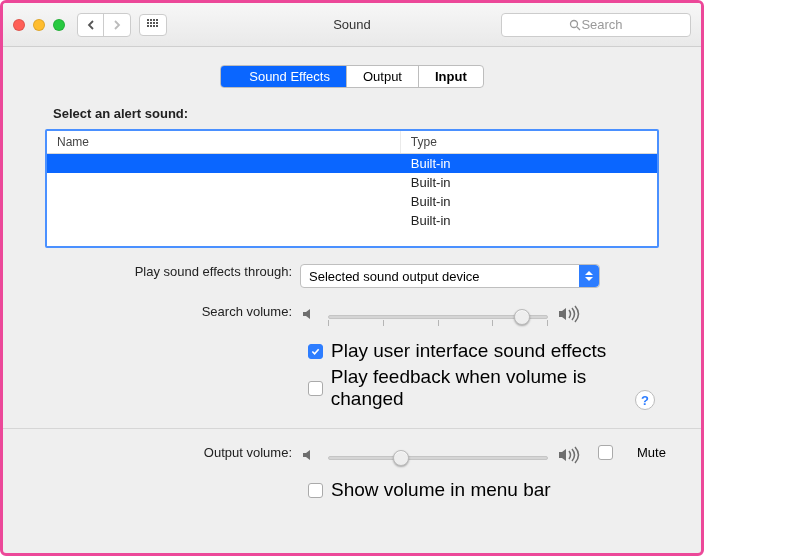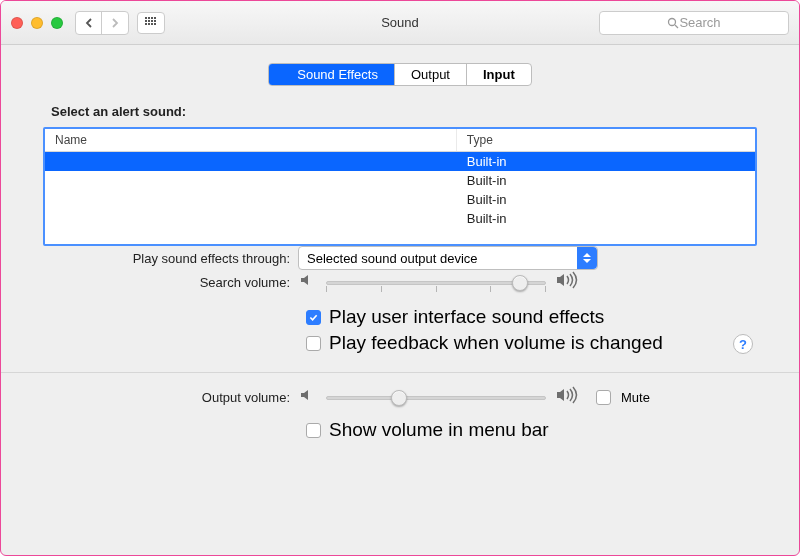--- a/index.html
+++ b/index.html
@@ -1,17 +1,17 @@
 <!DOCTYPE html>
 <html><head>
 <meta charset="utf-8">
 <style>
   * { box-sizing: border-box; font-family: -apple-system, BlinkMacSystemFont, "Helvetica Neue", Arial, sans-serif; }
   html,body { margin:0; padding:0; width:800px; height:556px; background:#fff; }
-  .window { width:800px; height:556px; background:#efefef; border:1px solid #ec4899; border-radius:6px; overflow:hidden; }
+  .window { width:704px; height:556px; background:#efefef; border:3px solid #ec4899; border-radius:6px; overflow:hidden; }
 
   
   .titlebar { height:44px; background:linear-gradient(#f7f7f7,#e9e9e9); border-bottom:1px solid #cfcfcf; display:flex; align-items:center; padding:0 10px; position:relative; }
   .traffic { display:flex; gap:8px; margin-right:12px; }
   .tl { width:12px; height:12px; border-radius:50%; border:1px solid rgba(0,0,0,.12); }
   .tl.red{background:#ff5f57;} .tl.yellow{background:#ffbd2e;} .tl.green{background:#28c940;}
   .navbtns{display:flex;border:1px solid #ccc;border-radius:4px;overflow:hidden;background:#fff;}
   .navbtn{width:26px;height:22px;display:flex;align-items:center;justify-content:center;color:#777;}
   .navbtn:first-child{border-right:1px solid #ccc;color:#555;}
   .appsbtn{margin-left:8px;width:28px;height:22px;border:1px solid #ccc;border-radius:4px;background:#fff;display:flex;align-items:center;justify-content:center;}
@@ -39,21 +39,21 @@
   .th{padding:4px 10px;}
   .th.name{flex:0 0 58%;border-right:1px solid #eaeaea;}
   .th.type{flex:1;}
   .rows{min-height:92px;}
   .row{display:flex;font-size:13px;color:#222;}
   .row.selected{background:#0a66ff;color:#fff;}
   .cell{padding:2px 10px;}
   .cell.name{flex:0 0 58%;}
   .cell.type{flex:1;}
 
-  .formrow{display:flex;align-items:center;}
+  .formrow{display:flex;align-items:flex-start;margin-top:16px;}
   .formlabel{flex:0 0 255px;text-align:right;font-size:13px;color:#222;padding-right:8px;}
 
   .select{width:300px;height:24px;border:1px solid #bfbfbf;border-radius:4px;background:#fff;display:flex;align-items:center;padding:0 8px;font-size:13px;position:relative;}
   .select .arrows{position:absolute;right:0;top:0;bottom:0;width:20px;background:#2d7dff;border-radius:0 4px 4px 0;display:flex;flex-direction:column;align-items:center;justify-content:center;}
   .arrow-up,.arrow-down{width:0;height:0;border-left:4px solid transparent;border-right:4px solid transparent;}
   .arrow-up{border-bottom:4px solid #fff;margin-bottom:2px;}
   .arrow-down{border-top:4px solid #fff;}
 
   .slider{display:flex;align-items:center;gap:10px;}
   .track{position:relative;width:220px;height:20px;}
@@ -66,21 +66,21 @@
   .checkrow{display:flex;align-items:center;gap:8px;font-size:19px;padding-left:263px;margin-top:12px;}
   .checkbox{width:15px;height:15px;border:1px solid #aaa;border-radius:3px;background:#fff;display:inline-flex;align-items:center;justify-content:center;}
   .checkbox.checked{background:#2d7dff;border-color:#2d7dff;}
   .checkmark{width:9px;height:9px;}
 
   .helpwrap{display:flex;justify-content:flex-end;margin-top:-20px;padding-right:4px;}
   .help{width:20px;height:20px;border-radius:50%;border:1px solid #bbb;background:#fff;color:#2d7dff;font-size:13px;display:flex;align-items:center;justify-content:center;font-weight:600;}
 
   .divider{border-top:1px solid #d6d6d6;margin:18px -22px 12px;}
   .bottom .formrow .formlabel{flex:0 0 255px;}
-  .mutecheck{display:flex;align-items:center;gap:10px;margin-left:14px;font-size:13px;}
+  .mutecheck{display:flex;align-items:center;gap:24px;margin-left:14px;font-size:13px;}
 </style>
 </head>
 <body>
 
 <div class="window">
   <div class="titlebar">
     <div class="traffic">
       <div class="tl red"></div>
       <div class="tl yellow"></div>
       <div class="tl green"></div>

